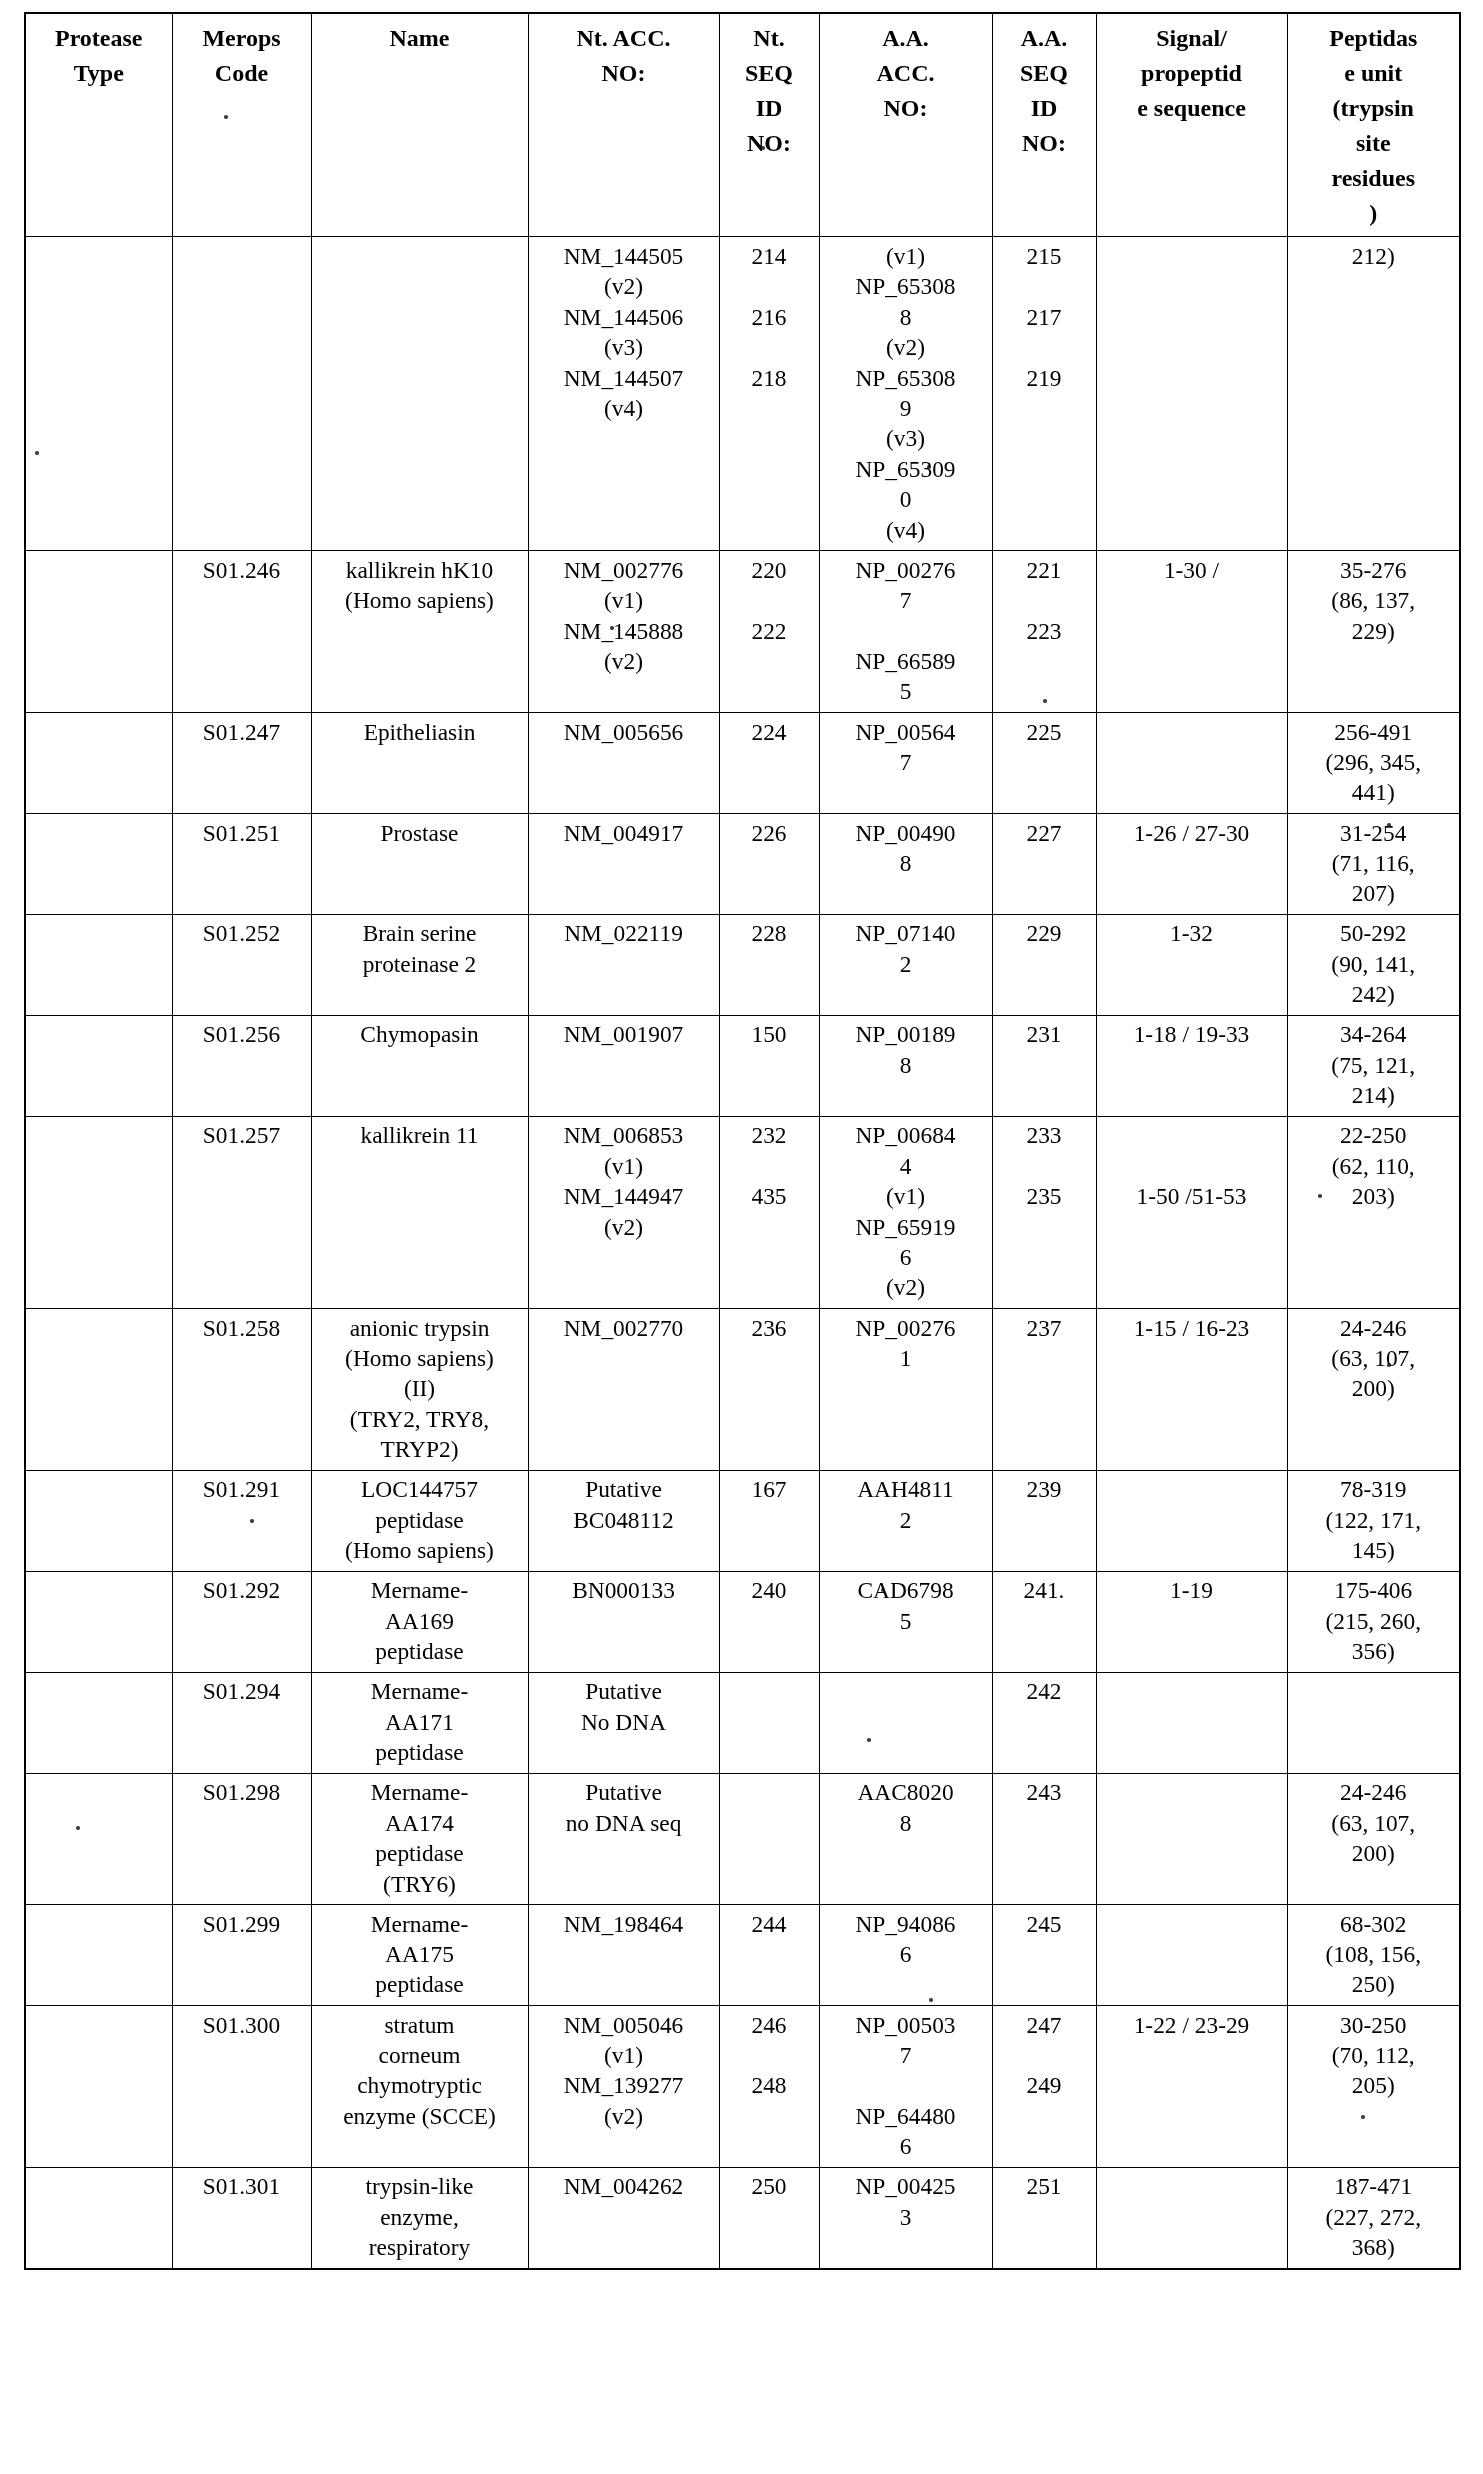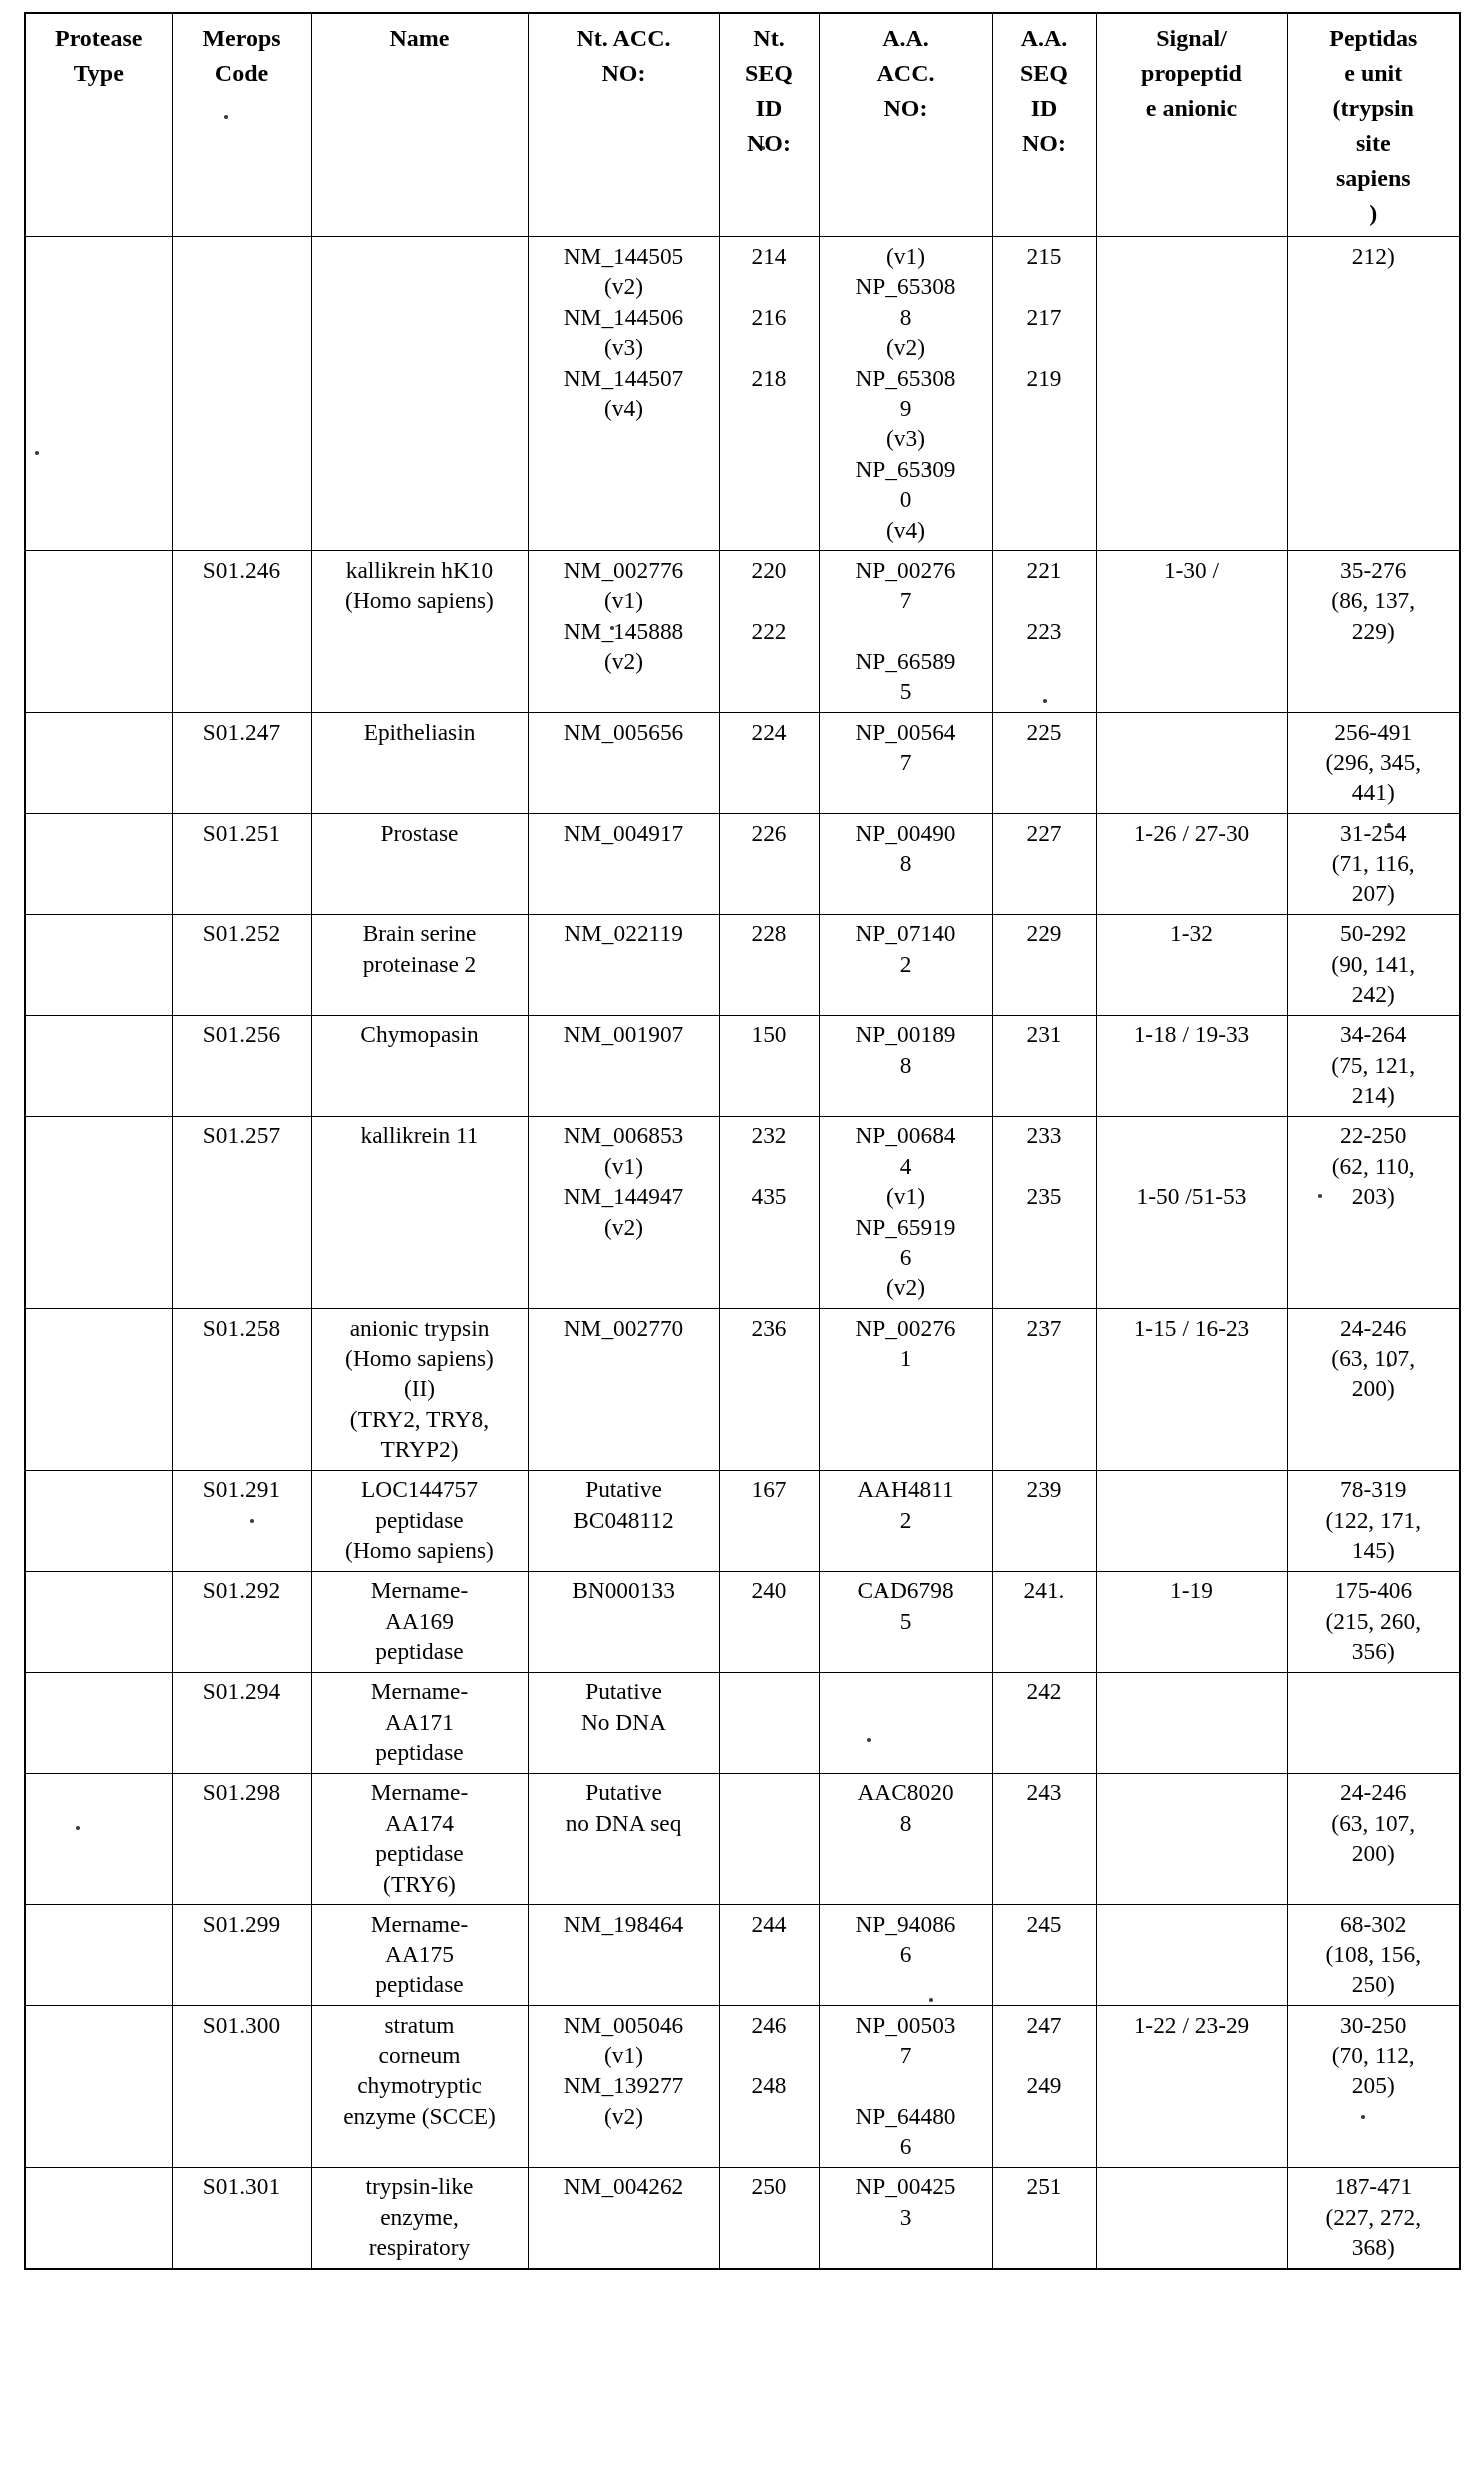--- a/index.html
+++ b/index.html
@@ -137,30 +137,30 @@
               <span class="ln">A.A.</span>
               <span class="ln">SEQ</span>
               <span class="ln">ID</span>
               <span class="ln">NO:</span>
             </span>
           </th>
         <th>
             <span class="cell-lines">
               <span class="ln">Signal/</span>
               <span class="ln">propeptid</span>
-              <span class="ln">e anionic</span>
+              <span class="ln">e sequence</span>
             </span>
           </th>
         <th>
             <span class="cell-lines">
               <span class="ln">Peptidas</span>
               <span class="ln">e unit</span>
               <span class="ln">(trypsin</span>
               <span class="ln">site</span>
-              <span class="ln">sapiens</span>
+              <span class="ln">residues</span>
               <span class="ln">)</span>
             </span>
           </th>
       </tr>
     </thead>
     <tbody id="table-body">
         <tr>
           <td>
             <span class="cell-lines">
               <span class="ln blank"></span>

